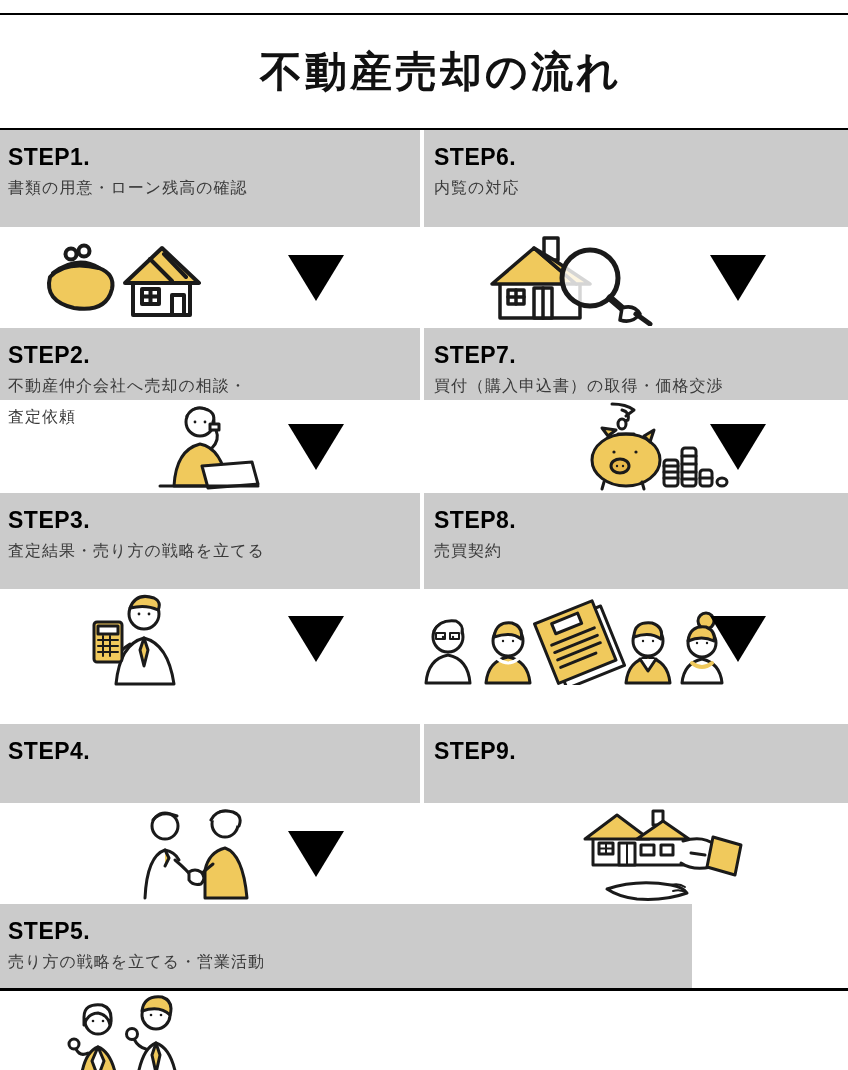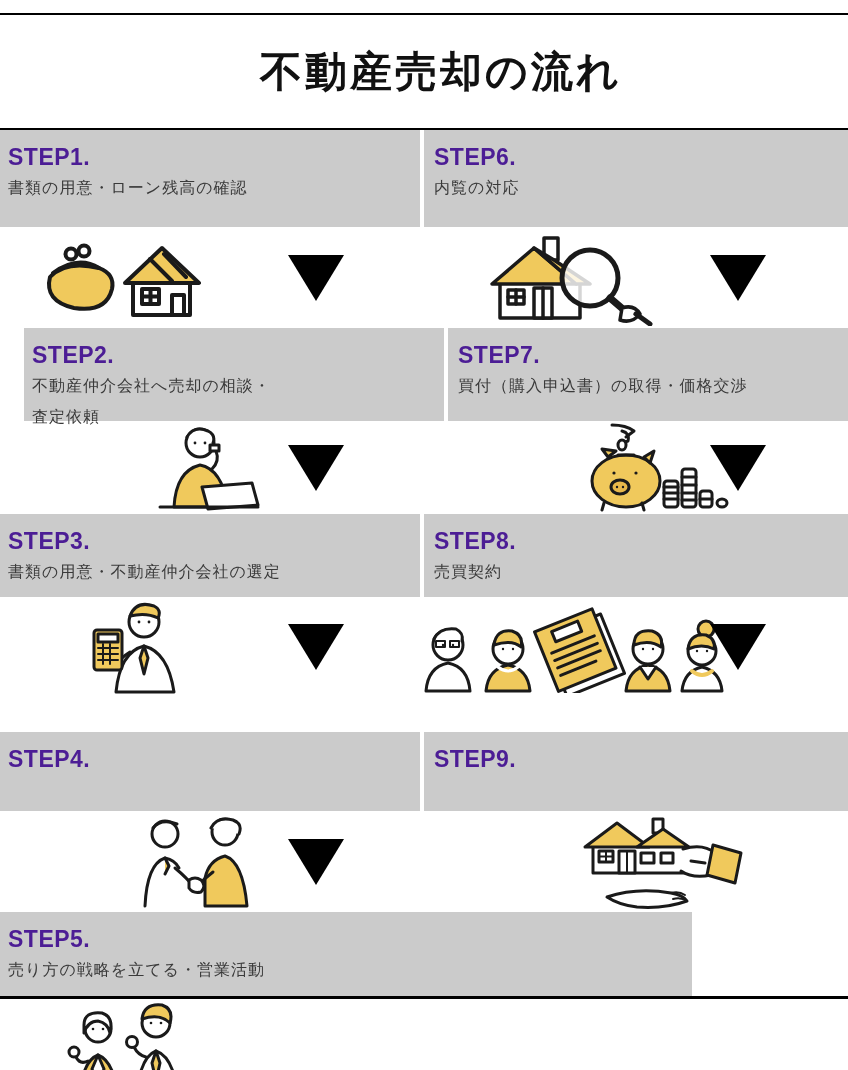--- a/index.html
+++ b/index.html
@@ -11,24 +11,24 @@
   .topline{height:2px;background:#000;margin-top:13px;}
   .title-area{height:113px;display:flex;align-items:center;justify-content:center;padding-left:34px;}
   .title{font-size:42px;font-weight:700;letter-spacing:3px;color:#111;}
   .divider{height:2px;background:#000;}
 
   .band-row{display:flex;}
   .band{background:#cbcbcb;box-sizing:border-box;padding:12px 8px 0 8px;}
   .band.left{width:420px;margin-right:4px;}
   .band.right{flex:1;padding-left:10px;}
   .band.full{width:692px;}
-  .step-label{font-weight:700;font-size:23px;line-height:30px;color:#4c1d95;letter-spacing:.5px;}
+  .step-label{font-weight:700;font-size:23px;line-height:30px;color:#000000;letter-spacing:.5px;}
   .step-desc{font-size:16px;line-height:31px;color:#3a3a3a;letter-spacing:1px;}
 
-  .h97{height:97px;} .h96{height:93px;margin-left:24px;} .h83{height:83px;} .h79{height:79px;margin-top:35px;} .h84{height:84px;}
+  .h97{height:97px;} .h96{height:72px;} .h83{height:96px;} .h79{height:79px;margin-top:35px;} .h84{height:84px;}
 
   .illus-row{display:flex;}
   .illus{position:relative;}
   .illus.left{width:424px;}
   .illus.right{flex:1;}
   .i101{height:101px;} .i93{height:93px;} .i100{height:100px;} .i103{height:103px;}
 
   .arrow{
     position:absolute;width:0;height:0;top:50%;transform:translateY(-50%);
     border-left:28px solid transparent;border-right:28px solid transparent;
@@ -165,21 +165,21 @@
           </g>
         </svg>
       </span>
       <span class="arrow acol-right"></span>
     </div>
   </div>
 
   <div class="band-row h83">
     <div class="band left">
       <div class="step-label">STEP3.</div>
-      <div class="step-desc">書類の用意・不動産仲介会社の選定</div>
+      <div class="step-desc">査定結果・売り方の戦略を立てる</div>
     </div>
     <div class="band right">
       <div class="step-label">STEP8.</div>
       <div class="step-desc">売買契約</div>
     </div>
   </div>
 
   <div class="illus-row i100">
     <div class="illus left">
       <span class="icon" style="left:90px;">

